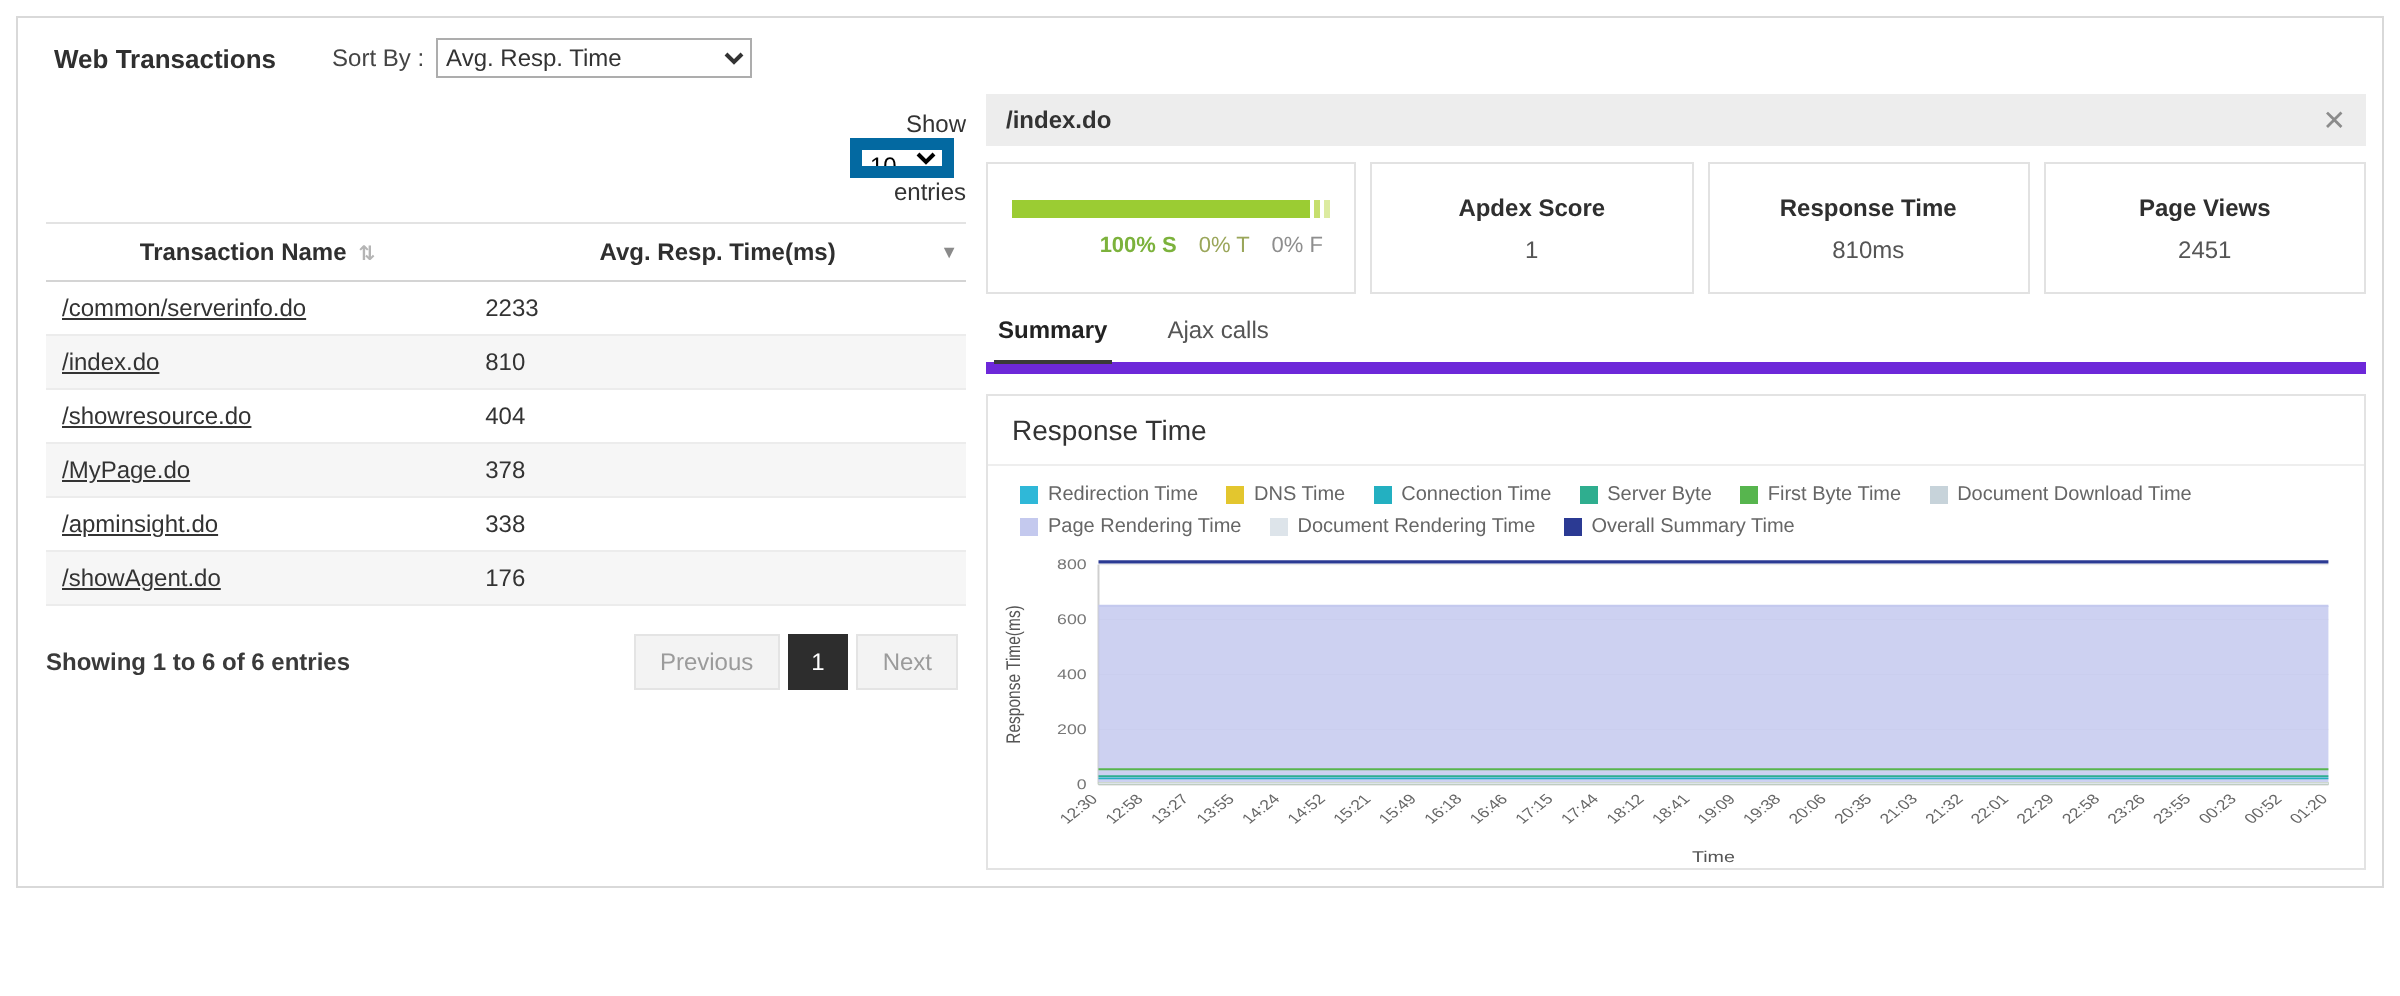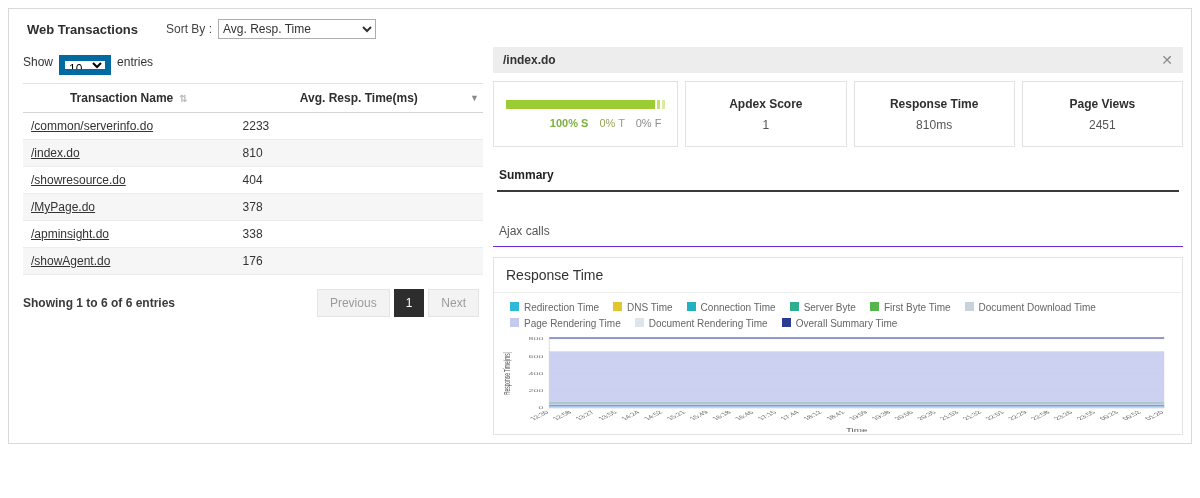--- a/index.html
+++ b/index.html
@@ -10,21 +10,21 @@
   
   .top-bar { display:flex; align-items:center; padding:10px 18px 8px 18px; }
   .title { font-weight:bold; font-size:13px; color:#2f2f2f; }
   .sortby { margin-left:28px; color:#444; }
   .sortby-select { margin-left:6px; width:158px; height:20px; font-size:12px; color:#333; border:1px solid #adadad; background:#fff; }
 
   .content { flex:1; display:flex; min-height:0; }
 
   
   .left { width:474px; padding:4px 0 0 14px; }
-  .dt-controls { display:flex; align-items:flex-start; padding:4px 0 8px 0; }
+  .dt-controls { display:flex; align-items:flex-end; padding:4px 0 8px 0;flex-direction:column; }
   .show-select { margin:0 6px; width:52px; height:20px; border:6px solid #0369a1; font-size:12px; background:#fff; }
   .search-wrap { margin-left:auto; display:flex; align-items:center; }
   .search-wrap label { color:#444; }
   .search-input { margin-left:6px; width:178px; height:18px; border:none; border-bottom:1px solid #c9c9c9; outline:none; font-size:12px; }
   table.dt { width:100%; border-collapse:collapse; }
   table.dt thead th { font-weight:bold; font-size:12px; color:#2f2f2f; text-align:center; padding:7px 4px; border-top:1px solid #e3e3e3; border-bottom:1px solid #d4d4d4; position:relative; }
   th .sort-both { color:#b5b5b5; font-size:10px; margin-left:6px; }
   th .filter-caret { color:#8a8a8a; font-size:9px; position:absolute; right:4px; top:9px; }
   table.dt td { padding:6px 8px; border-bottom:1px solid #ececec; font-size:12px; }
   tr.stripe td { background:#f6f6f6; }
@@ -46,27 +46,27 @@
   .card-title { font-weight:bold; font-size:12px; color:#2f2f2f; margin-bottom:7px; }
   .card-value { font-size:12px; color:#555; }
   .apdex-card { align-items:center; justify-content:center; padding:0 12px; }
   .apdex-bar { width:100%; height:9px; display:flex; margin-bottom:8px; }
   .apdex-seg-s { flex:1; }
   .apdex-seg-t, .apdex-seg-f { width:3px; margin-left:2px; }
   .apdex-labels { font-size:11px;margin-left:40px; }
   .apdex-s { color:#7cb23c; font-weight:bold; }
   .apdex-t { color:#9aa65a; margin-left:8px; }
   .apdex-f { color:#8e8e8e; margin-left:8px; }
-  .tabs { display:flex; gap:26px; border-bottom:1px solid #6d28d9; margin-top:14px; padding:0 4px;flex-direction:column; }
+  .tabs { display:flex; gap:26px; border-bottom:6px solid #6d28d9; margin-top:4px; padding:0 4px; }
   .tab { padding:7px 2px 8px 2px; font-size:12px; color:#555; cursor:pointer; }
   .tab.active { color:#222; font-weight:bold; border-bottom:2px solid #3a3a3a; margin-bottom:-1px; }
   .chart-panel { flex:1; border:1px solid #e3e3e3; margin-top:10px; display:flex; flex-direction:column; min-height:0; }
   .chart-panel-title { font-size:14px; color:#333; padding:9px 12px; border-bottom:1px solid #eee; }
   .legend { display:flex; flex-wrap:wrap; column-gap:14px; row-gap:5px; padding:9px 12px 2px 16px; }
-  .legend-item { display:flex; }
+  .legend-item { display:flex; align-items:center; }
   .swatch { width:9px; height:9px; display:inline-block; margin-right:5px; }
   .legend-label { font-size:10px; color:#666; }
   .chart-wrap { flex:1; padding:2px 4px 0 4px; min-height:0; }
   svg#rt-chart { display:block; width:100%; height:100%; }
   .tick { font:9px "Liberation Sans",sans-serif; fill:#777; }
   .xlab { font:9px "Liberation Sans",sans-serif; fill:#666; }
   .axlab { font:10px "Liberation Sans",sans-serif; fill:#555; }
 </style>
 </head>
 <body>

